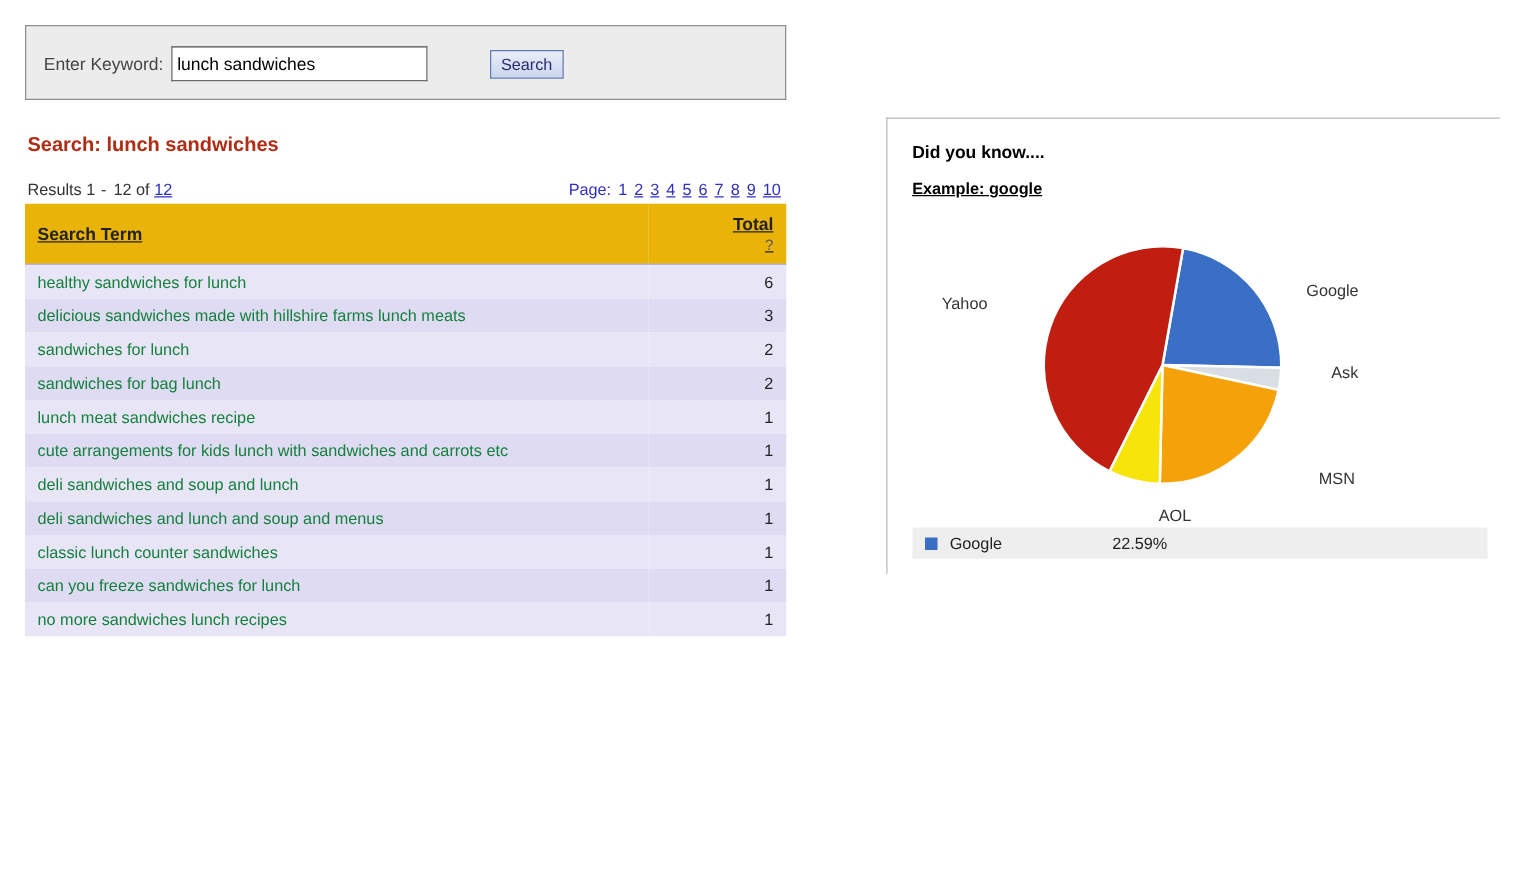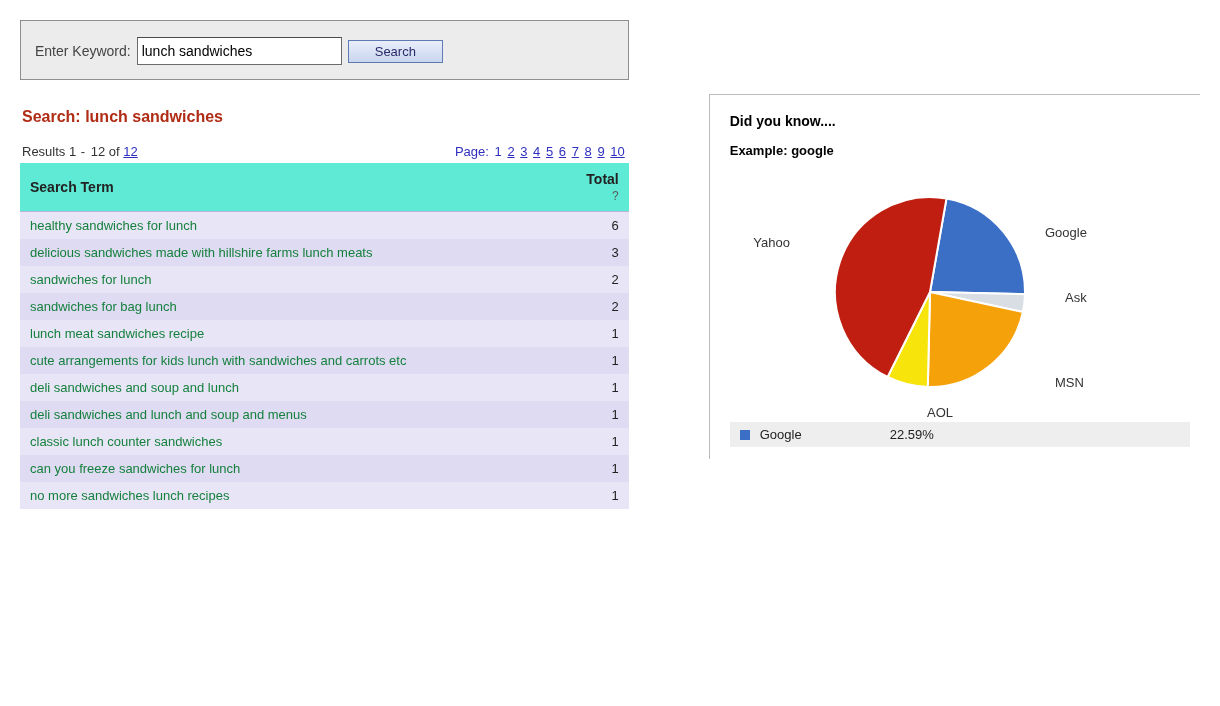--- a/index.html
+++ b/index.html
@@ -50,25 +50,26 @@
     height: 22px;
     width: 195px;
     border: 1px solid #6b6b6b;
     border-top: 1.5px solid #4a4a4a;
     background: #fff;
     box-sizing: content-box;
   }
   .search-btn {
     font-family: Verdana, Geneva, sans-serif;
     font-size: 13px;
-    padding: 3px 26px;
+    padding: 3px 8px;
     border: 1px solid #607bb3;
     background: linear-gradient(#e9eefa, #c9d6ef);
     color: #2a2a6a;
     cursor: pointer;
+    margin-left: 44px;
   }
   .query-heading {
     font-size: 16px;
     font-weight: bold;
     color: #b02c15;
     margin: 0 0 18px 2px;
   }
   .results-bar {
     display: flex;
     justify-content: space-between;
@@ -90,26 +91,27 @@
     color: #3030c0;
     text-decoration: none;
     font-weight: normal;
   }
   table.results {
     width: 100%;
     border-collapse: collapse;
     table-layout: fixed;
   }
   table.results th {
-    background: #5eead4;
+    background: #eab308;
     font-size: 14px;
     text-align: left;
     padding: 8px 10px;
     border-bottom: 1px solid #b6b4da;
     color: #222;
+    text-decoration: underline;
   }
   table.results th:last-child {
     width: 90px;
     text-align: right;
     white-space: nowrap;
     vertical-align: top;
   }
   .total-q {
     display: block;
     font-weight: normal;
@@ -147,20 +149,21 @@
     color: #222;
     line-height: 1.35;
     margin-bottom: 18px;
     max-width: 480px;
   }
   .dyk-example {
     font-size: 13px;
     font-weight: bold;
     color: #000;
     margin-bottom: 14px;
+    text-decoration: underline;
   }
   .pie-wrap { position: relative; height: 250px; }
   .legend-row {
     background: #eeeeee;
     display: flex;
     align-items: center;
     gap: 10px;
     padding: 5px 10px;
     font-size: 13px;
     color: #222;

